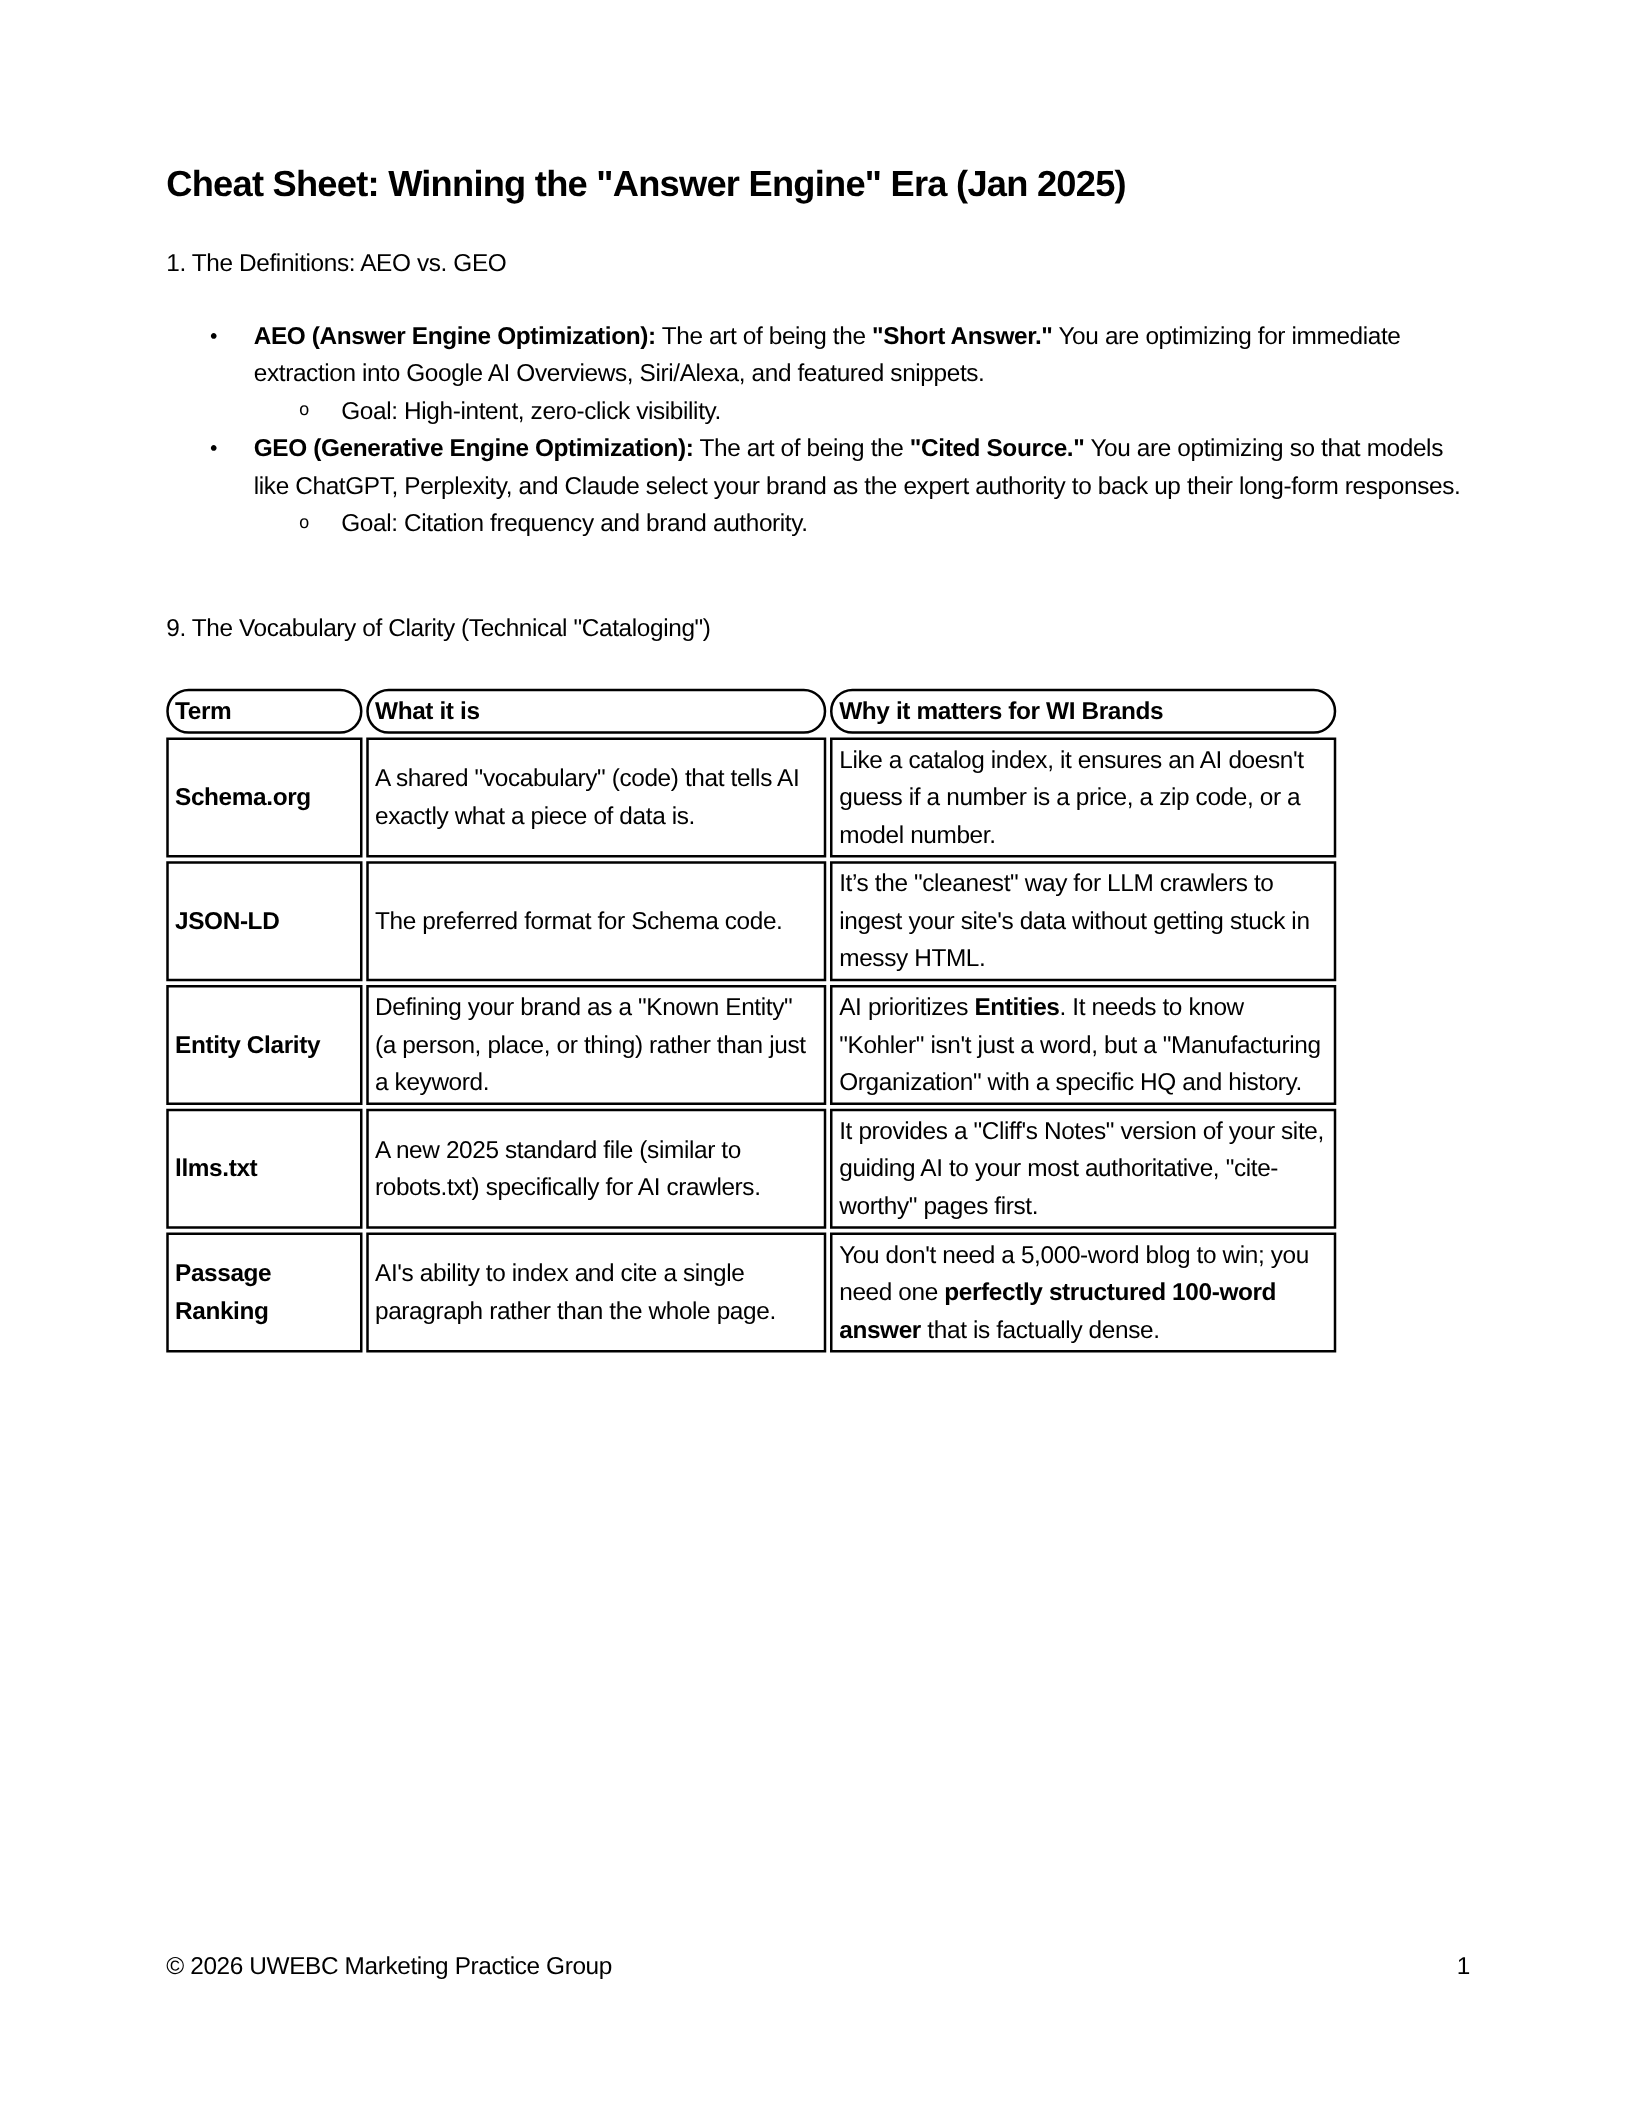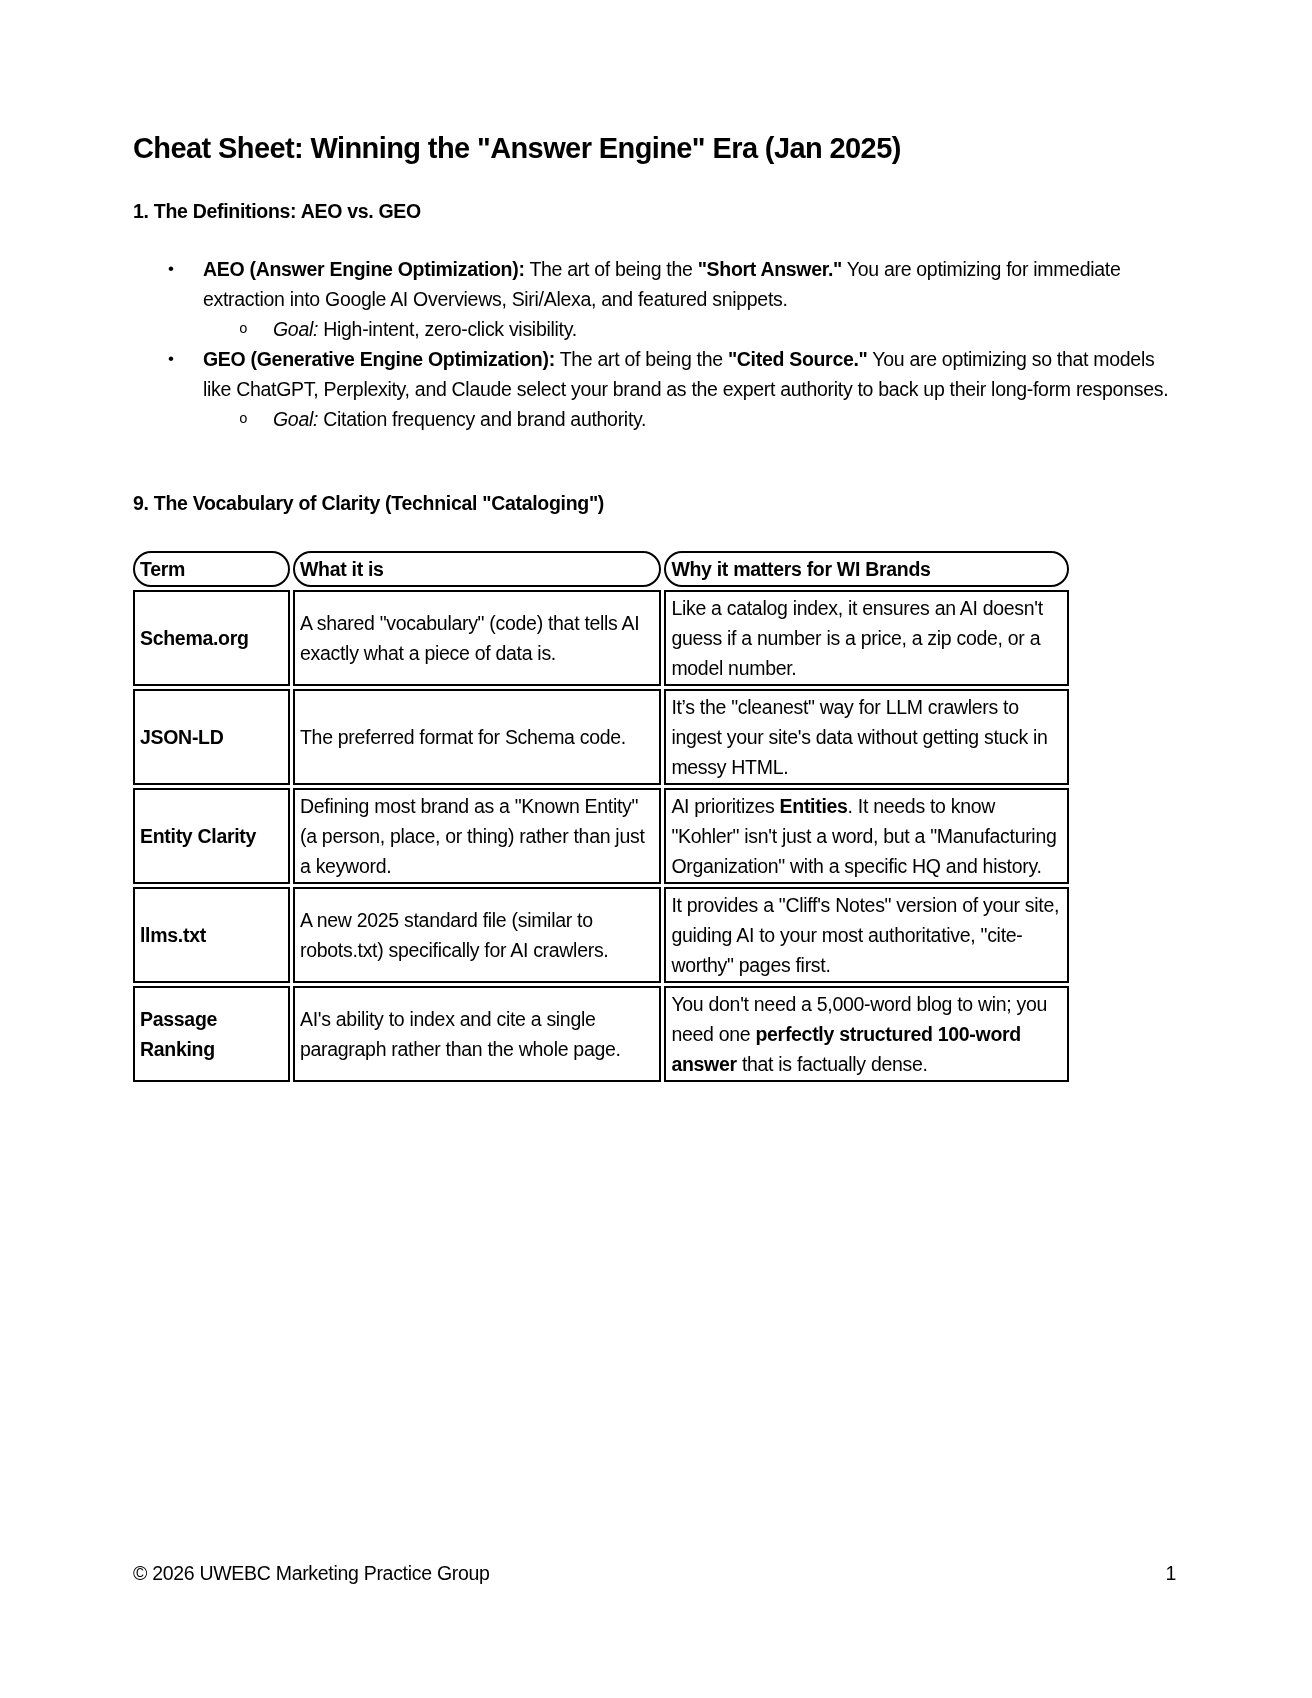--- a/index.html
+++ b/index.html
@@ -26,21 +26,21 @@
     margin: 0 0 33px 0;
     letter-spacing: -0.6px;
   }
   .theme-line {
     font-size: 19.5px;
     line-height: 26px;
     margin: 0 0 32px 0;
   }
   .sec-heading {
     font-size: 19.5px;
-    font-weight: bold;
+    font-weight: normal;
     line-height: 26px;
     margin: 0 0 30px 0;
   }
   .sec-heading.second { margin-top: 56px; margin-bottom: 32px; }
   .list { margin: 0; }
   .bullet-row {
     display: flex;
     align-items: flex-start;
     font-size: 19.5px;
     line-height: 30px;
@@ -78,21 +78,21 @@
     padding: 1px 5px;
     font-size: 19.5px;
     line-height: 30px;
     vertical-align: middle;
     text-align: left;
     overflow: hidden;
   }
   table.vocab th { font-weight: bold; border-radius: 18px; }
   td.term-cell { font-weight: bold; margin-left: 16px; }
   .b { font-weight: bold; }
-  .i { font-style: italic; }
+  .i { }
   .footer {
     position: absolute;
     left: 133px;
     right: 136px;
     bottom: 112px;
     display: flex;
     justify-content: space-between;
     font-size: 19.5px;
     line-height: 26px;
     letter-spacing: -0.3px;
@@ -148,21 +148,21 @@
           <td>A shared "vocabulary" (code) that tells AI exactly what a piece of data is.</td>
           <td><span>Like a catalog index, it ensures an AI doesn't guess if a number is a price, a zip code, or a model number.</span></td>
         </tr>
         <tr>
           <td class="term-cell">JSON-LD</td>
           <td>The preferred format for Schema code.</td>
           <td><span>It’s the "cleanest" way for LLM crawlers to ingest your site's data without getting stuck in messy HTML.</span></td>
         </tr>
         <tr>
           <td class="term-cell">Entity Clarity</td>
-          <td>Defining most brand as a "Known Entity" (a person, place, or thing) rather than just a keyword.</td>
+          <td>Defining your brand as a "Known Entity" (a person, place, or thing) rather than just a keyword.</td>
           <td><span>AI prioritizes </span><span class="b">Entities</span><span>. It needs to know "Kohler" isn't just a word, but a "Manufacturing Organization" with a specific HQ and history.</span></td>
         </tr>
         <tr>
           <td class="term-cell">llms.txt</td>
           <td>A new 2025 standard file (similar to robots.txt) specifically for AI crawlers.</td>
           <td><span>It provides a "Cliff's Notes" version of your site, guiding AI to your most authoritative, "cite-worthy" pages first.</span></td>
         </tr>
         <tr>
           <td class="term-cell">Passage Ranking</td>
           <td>AI's ability to index and cite a single paragraph rather than the whole page.</td>

